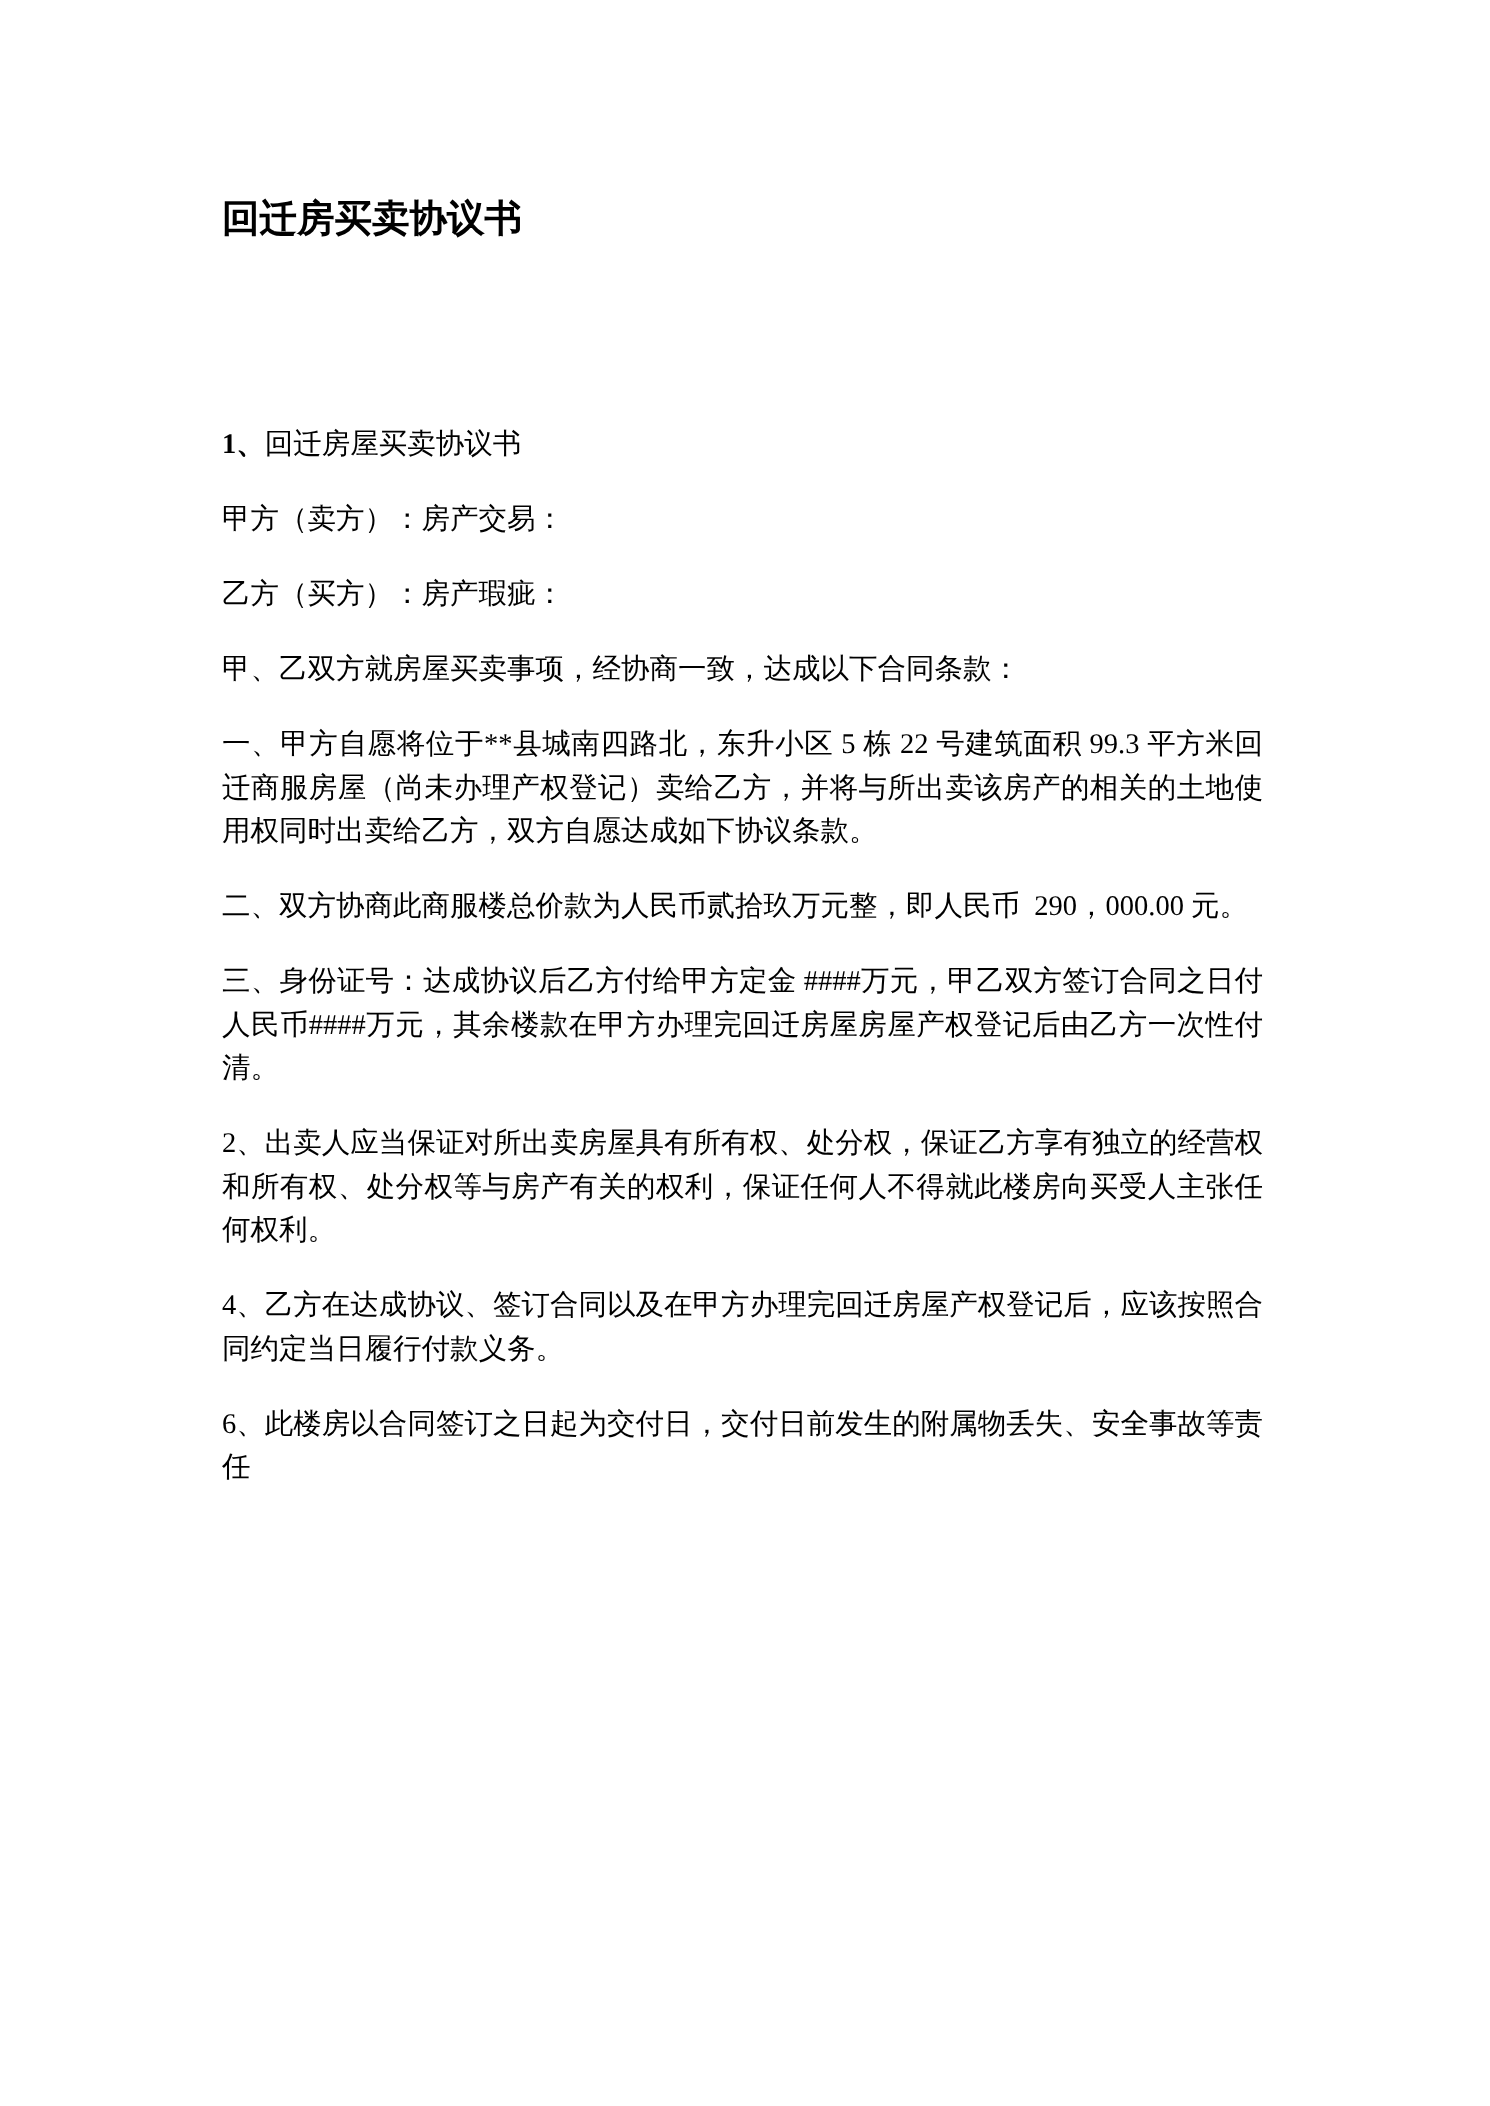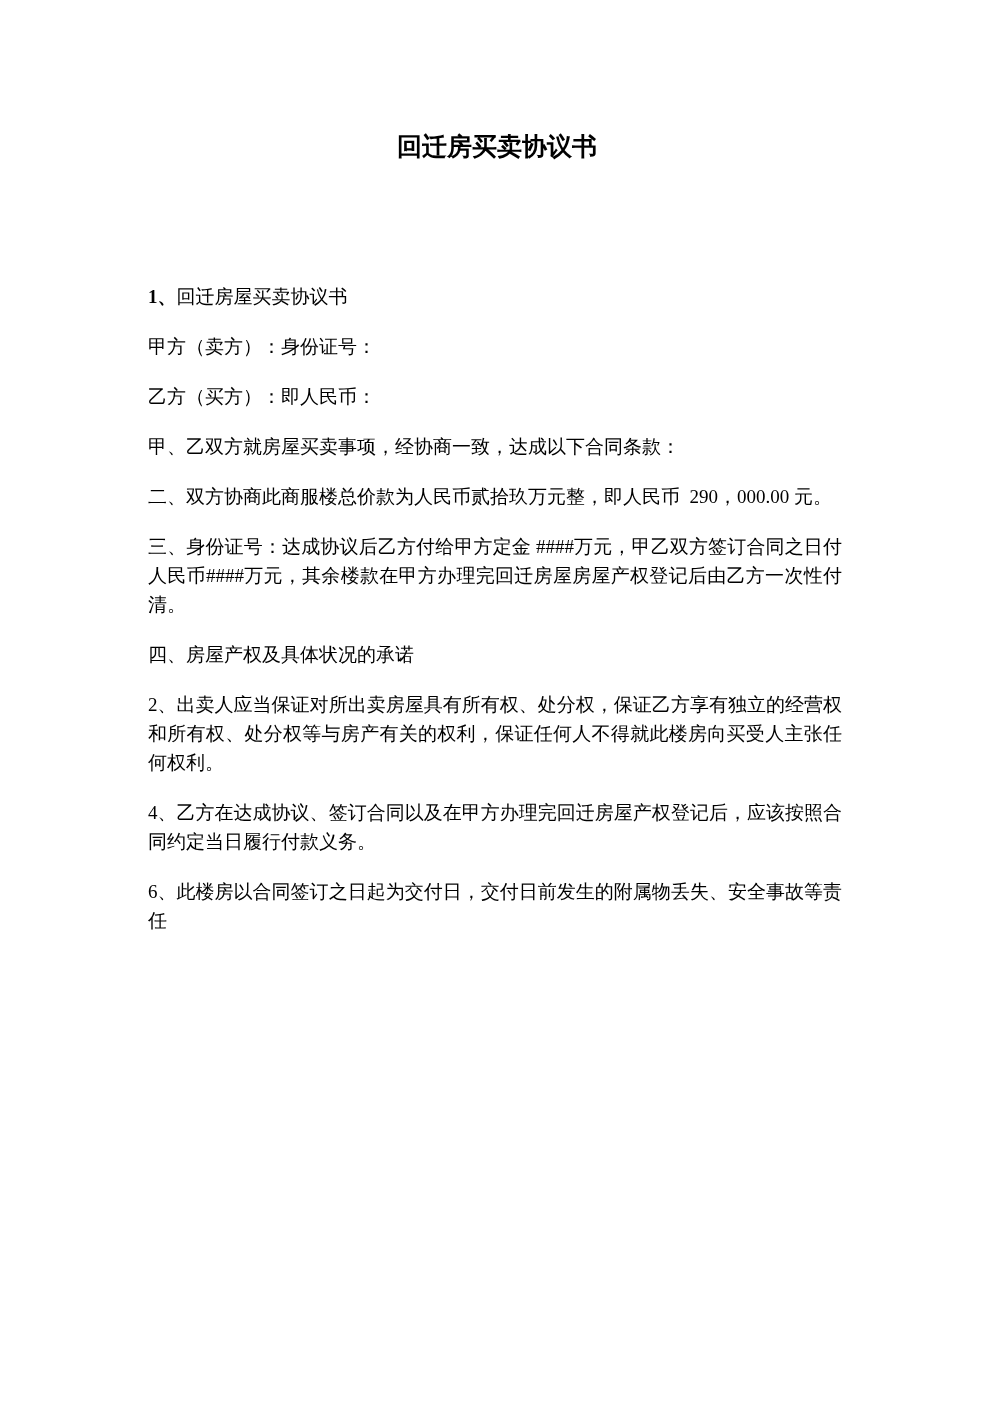--- a/index.html
+++ b/index.html
@@ -16,21 +16,20 @@
     font-family: "Liberation Serif", "DejaVu Serif", serif;
     overflow: hidden;
     box-sizing: border-box;
     padding: 130px 147px 0 148px;
   }
   .doc-title {
     margin: 0 0 118px 0;
     font-size: 25px;
     line-height: 34px;
     font-weight: bold;
-    text-align: center;
     white-space: pre-wrap;
   }
   .para {
     margin: 0 4px 21px 0;
     font-size: 19px;
     line-height: 29px;
     text-align: justify;
     white-space: pre-wrap;
   }
   .para .num-bold {
@@ -39,32 +38,32 @@
 </style>
 </head>
 <body>
 
 <div class="page">
 
   <h1 class="doc-title">回迁房买卖协议书</h1>
 
   <p class="para"><span class="num-bold">1、</span><span>回迁房屋买卖协议书</span></p>
 
-  <p class="para">甲方（卖方）：身份证号：</p>
+  <p class="para">甲方（卖方）：房产交易：</p>
 
-  <p class="para">乙方（买方）：即人民币：</p>
+  <p class="para">乙方（买方）：房产瑕疵：</p>
 
   <p class="para">甲、乙双方就房屋买卖事项，经协商一致，达成以下合同条款：</p>
 
+  <p class="para">一、甲方自愿将位于**县城南四路北，东升小区 5 栋 22 号建筑面积 99.3 平方米回迁商服房屋（尚未办理产权登记）卖给乙方，并将与所出卖该房产的相关的土地使用权同时出卖给乙方，双方自愿达成如下协议条款。</p>
 
   <p class="para">二、双方协商此商服楼总价款为人民币贰拾玖万元整，即人民币  290，000.00 元。</p>
 
   <p class="para">三、身份证号：达成协议后乙方付给甲方定金 ####万元，甲乙双方签订合同之日付人民币####万元，其余楼款在甲方办理完回迁房屋房屋产权登记后由乙方一次性付清。</p>
 
-  <p class="para">四、房屋产权及具体状况的承诺</p>
 
   <p class="para">2、出卖人应当保证对所出卖房屋具有所有权、处分权，保证乙方享有独立的经营权和所有权、处分权等与房产有关的权利，保证任何人不得就此楼房向买受人主张任何权利。</p>
 
 
 
 
   <p class="para">4、乙方在达成协议、签订合同以及在甲方办理完回迁房屋产权登记后，应该按照合同约定当日履行付款义务。</p>
 
   <p class="para">6、此楼房以合同签订之日起为交付日，交付日前发生的附属物丢失、安全事故等责任</p>
 

